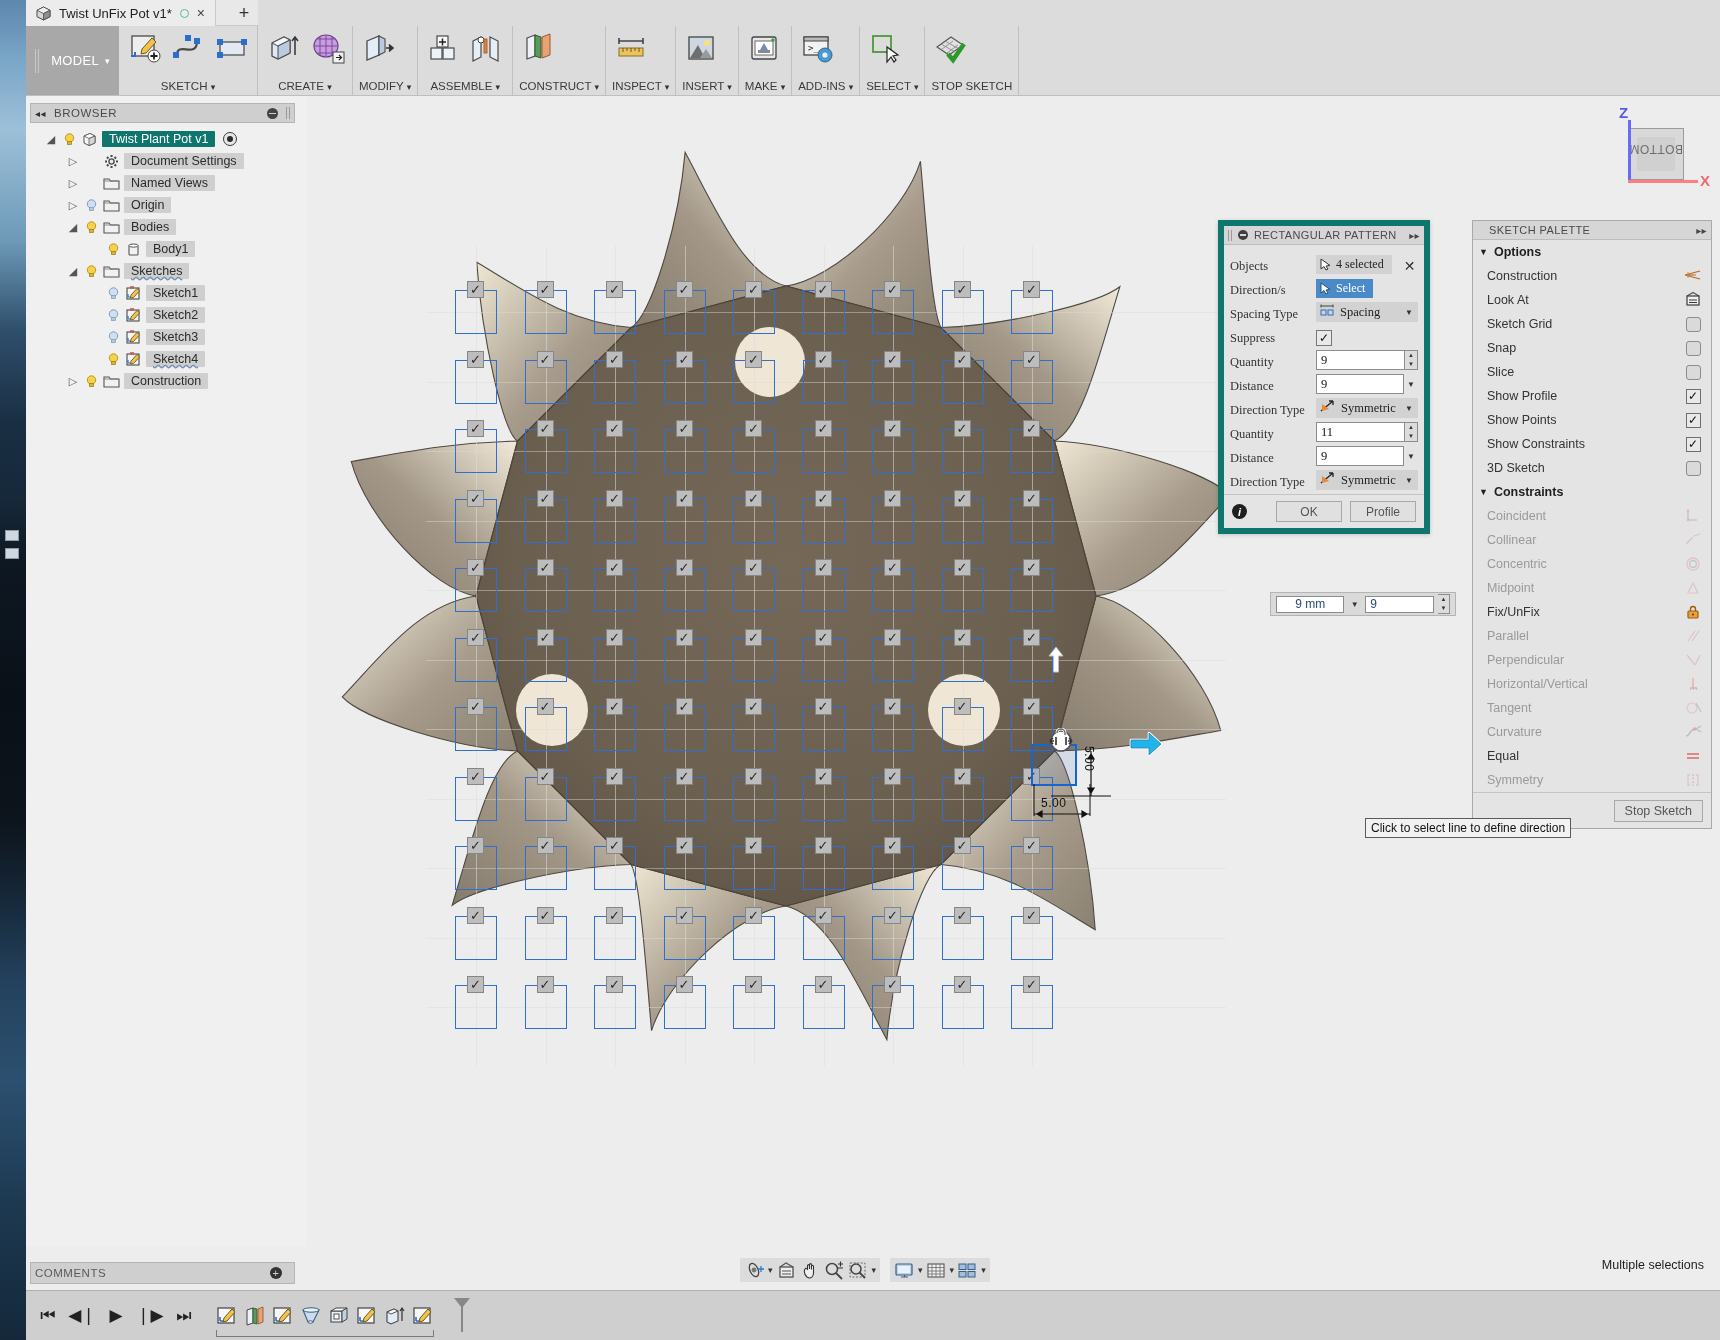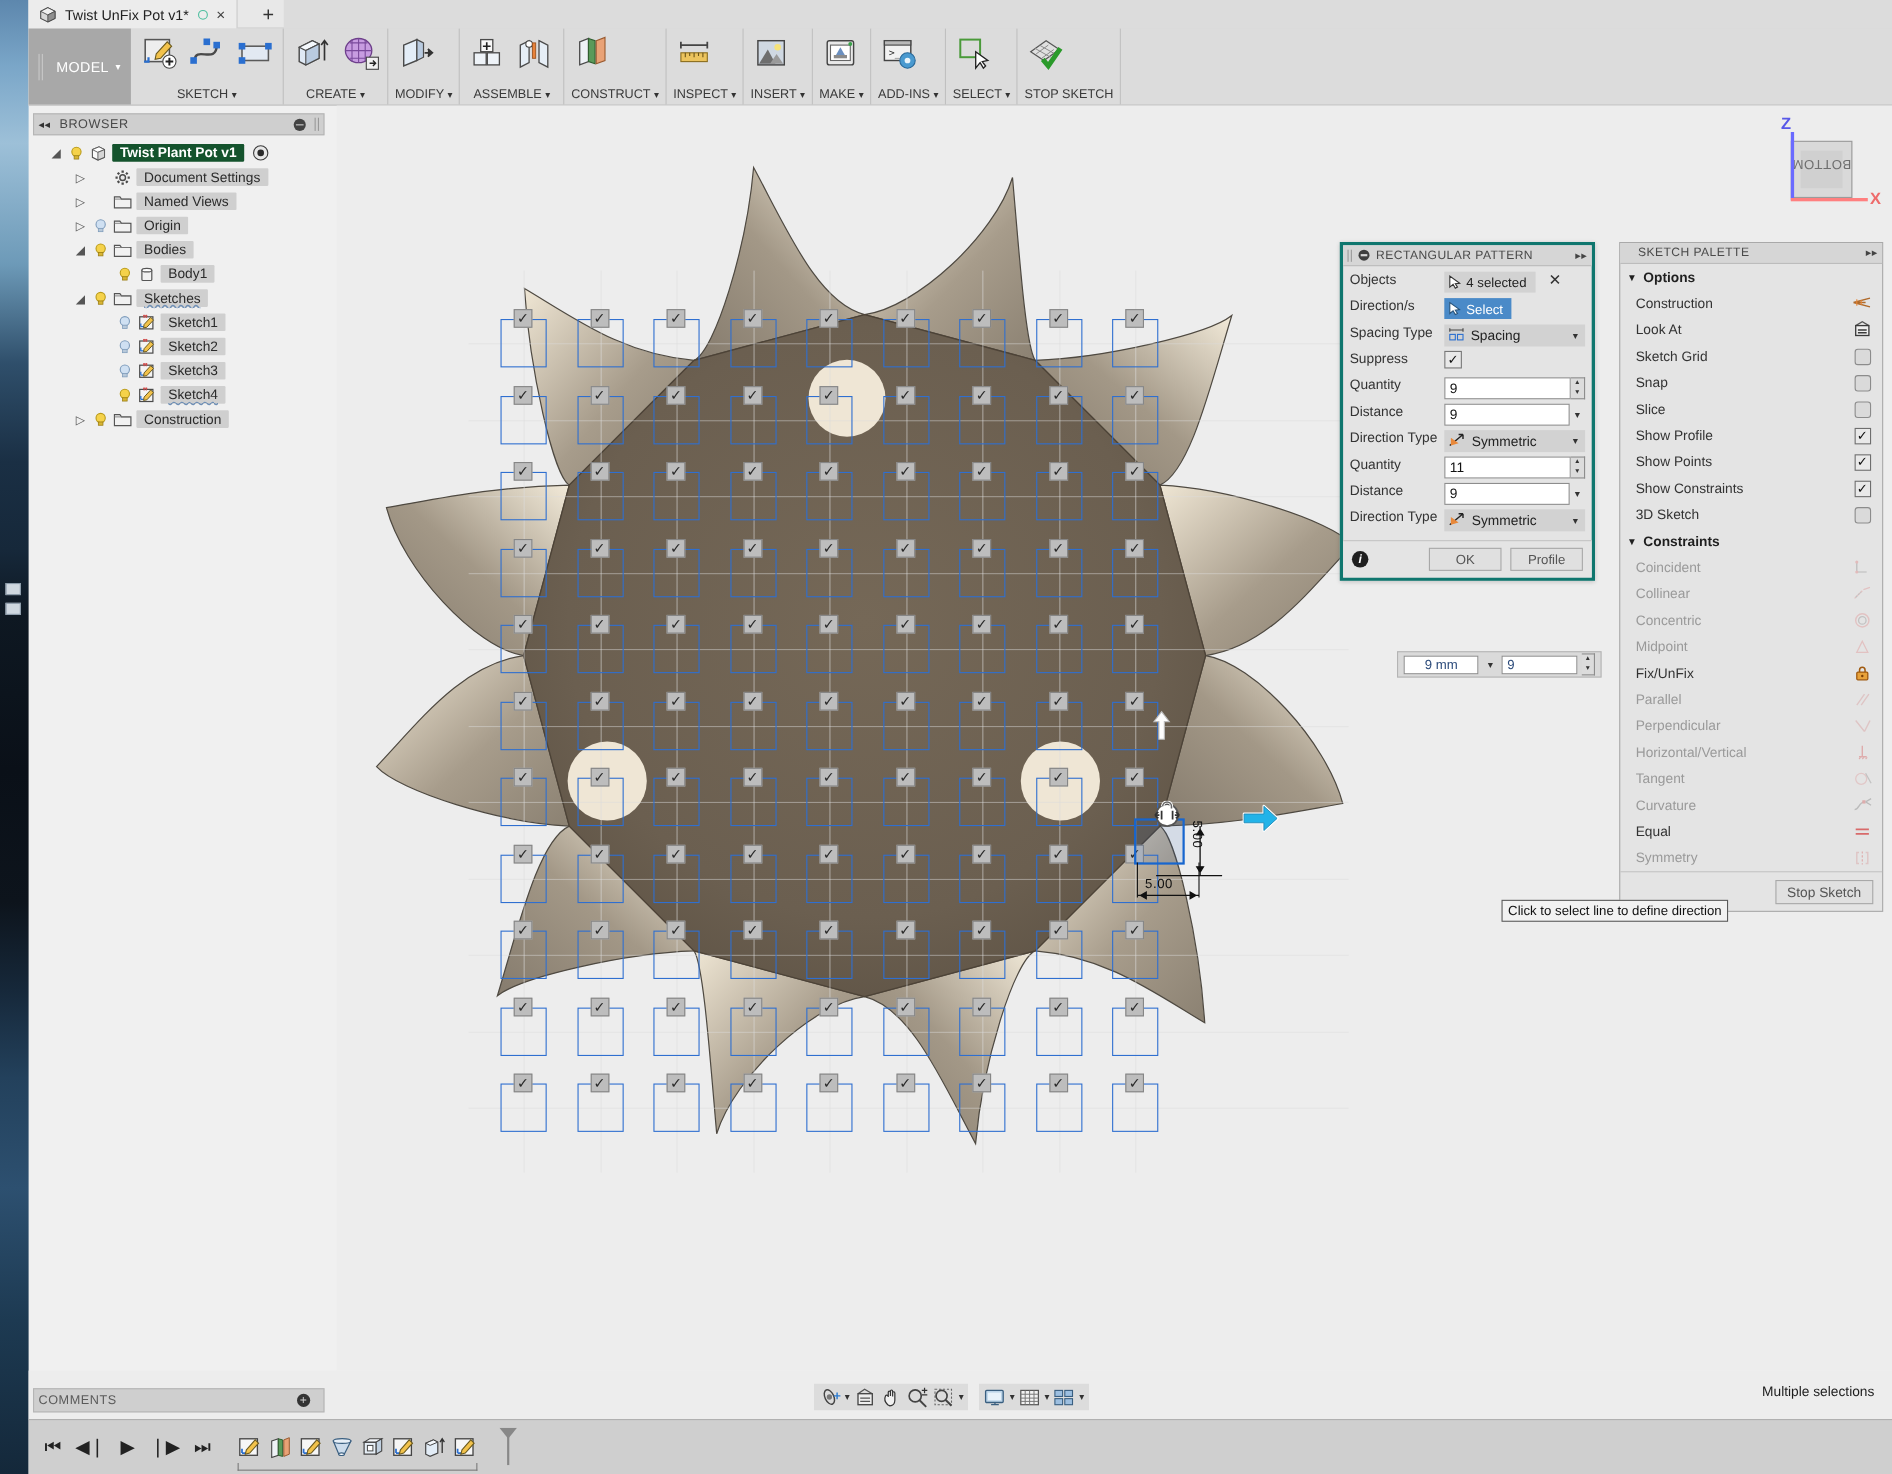--- a/index.html
+++ b/index.html
@@ -99,21 +99,21 @@
   .browser-head .grip2 { width: 4px; height: 12px; border-left:1px solid #999; border-right:1px solid #999;}
   .tree { position: absolute; left: 26px; top: 128px; width: 280px; }
   .node {
     display: flex; align-items: center; height: 22px; gap: 4px;
     font-size: 12.5px; color: #2b2b2b;
   }
   .node .arrow { width: 14px; text-align: center; color: #555; font-size: 11px; }
   .node .bulb { width: 15px; height: 15px; position: relative; }
   .node .ticon { width: 17px; height: 15px; position: relative; }
   .node .nlabel { background: #cfcfcf; padding: 1px 7px; border-radius: 1px; }
-  .node.root .nlabel { background: #14532d; color: #fff; font-weight: bold; }
+  .node.root .nlabel { background: #0f766e; color: #fff; font-weight: normal; }
   .node .radio {
     width: 14px; height: 14px; border-radius: 50%;
     border: 1.5px solid #3a3a3a; background: #e8e8e8;
     display:flex; align-items:center; justify-content:center; margin-left:4px;
   }
   .node .radio i { width:6px; height:6px; border-radius:50%; background:#2a2a2a; display:block;}
   .node.sketch-underline .nlabel { text-decoration: underline; text-decoration-style: wavy; text-decoration-color:#6f8fb5; }
 
   
   .canvas {
@@ -166,37 +166,37 @@
   }
   .lock-handle { position: absolute; left: 740px; top: 632px; width: 30px; height: 24px; }
   .dim-v { position: absolute; left: 790px; top: 650px; font-size: 12px; color:#111;
            transform: rotate(90deg); transform-origin: left top; letter-spacing:.5px; }
   .dim-h { position: absolute; left: 735px; top: 700px; font-size: 12px; color:#111; letter-spacing:.5px;}
   .sel-cell { position:absolute; left:725px; top:648px; width:46px; height:42px;
               border:2.5px solid #1766cf; background: rgba(30,90,180,.12); }
 
   
   .dlg {
-    position: absolute; left: 1218px; top: 220px; width: 232px;
-    background: #e4e4e4; border: 3px solid #0f766e;
+    position: absolute; left: 1218px; top: 220px; width: 212px;
+    background: #e4e4e4; border: 6px solid #0f766e;
     box-shadow: 0 1px 4px rgba(0,0,0,.18);
   }
   .dlg-head {
     height: 19px; background: #d6d6d6; border-bottom: 1px solid #bcbcbc;
     display: flex; align-items: center; gap: 6px; padding: 0 4px;
     font-size: 11px; color: #4a4a4a; letter-spacing: .4px;
   }
   .dlg-head .grip3 { width:4px;height:11px;border-left:1px solid #999;border-right:1px solid #999;}
   .dlg-head .mini {
     width: 10px; height: 10px; border-radius: 50%; background: #3f3f3f; position: relative;
   }
   .dlg-head .mini::after{content:"";position:absolute;left:2px;top:4px;width:6px;height:1.5px;background:#d6d6d6;}
   .dlg-head .pin { margin-left: auto; color:#444; font-size:10px;}
   .dlg-body { padding: 5px 6px 4px 6px; }
-  .row { display: flex; align-items: flex-start; height: 24px; }
+  .row { display: flex; align-items: flex-end; height: 24px; font-family: Liberation Serif, serif; }
   .row .lbl { width: 86px; font-size: 12.5px; color: #333; }
   .selbtn {
     display:flex; align-items:center; gap:5px; height:19px;
     background:#d2d2d2; padding:0 8px 0 4px; font-size:12px; color:#222;
   }
   .selbtn.active { background:#4a8ac8; color:#fff; }
   .cursor-ico { width:11px; height:13px; flex:none; }
   .xbtn { margin-left: 12px; font-size: 14px; color:#333; cursor:pointer; line-height:1;}
   .combo {
     flex:1; height:20px; background:#d2d2d2; display:flex; align-items:center;

